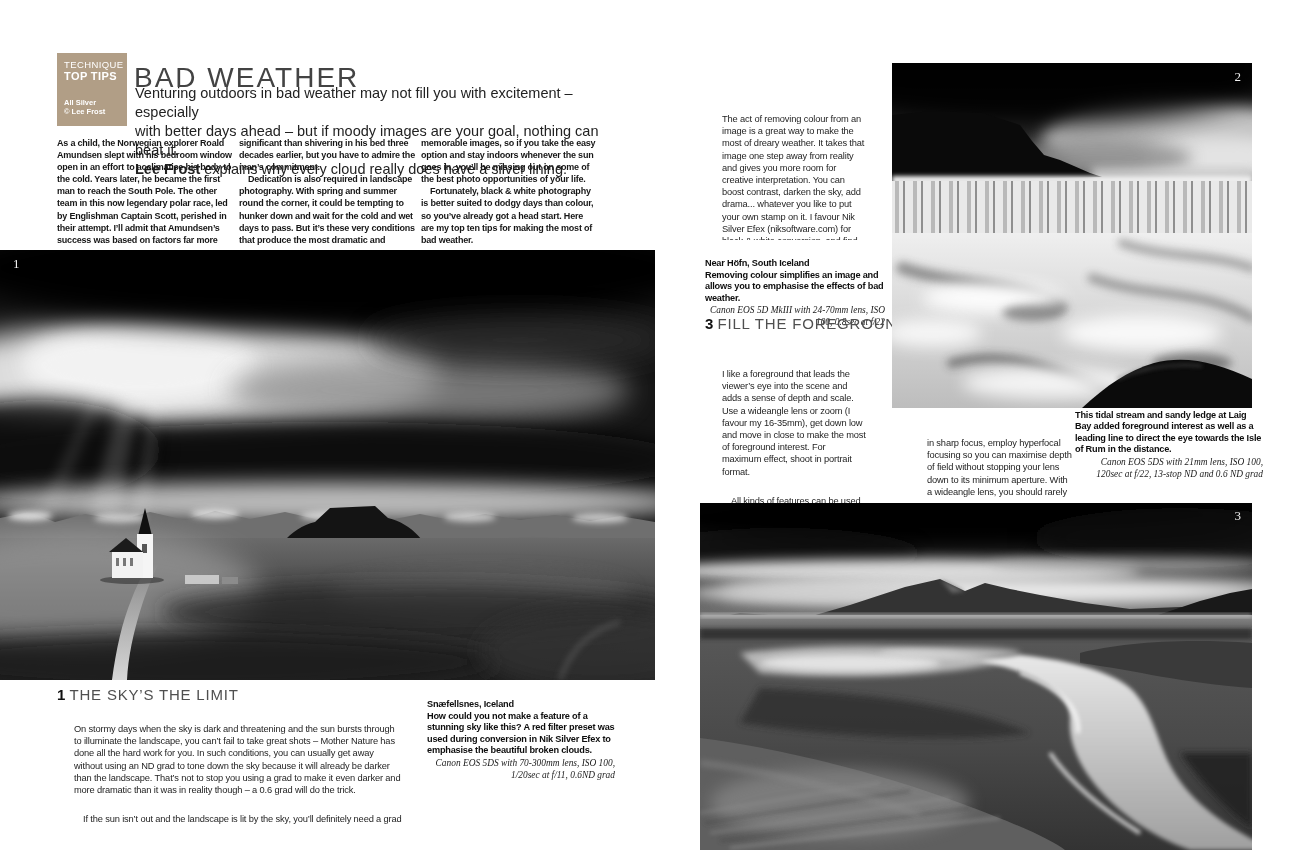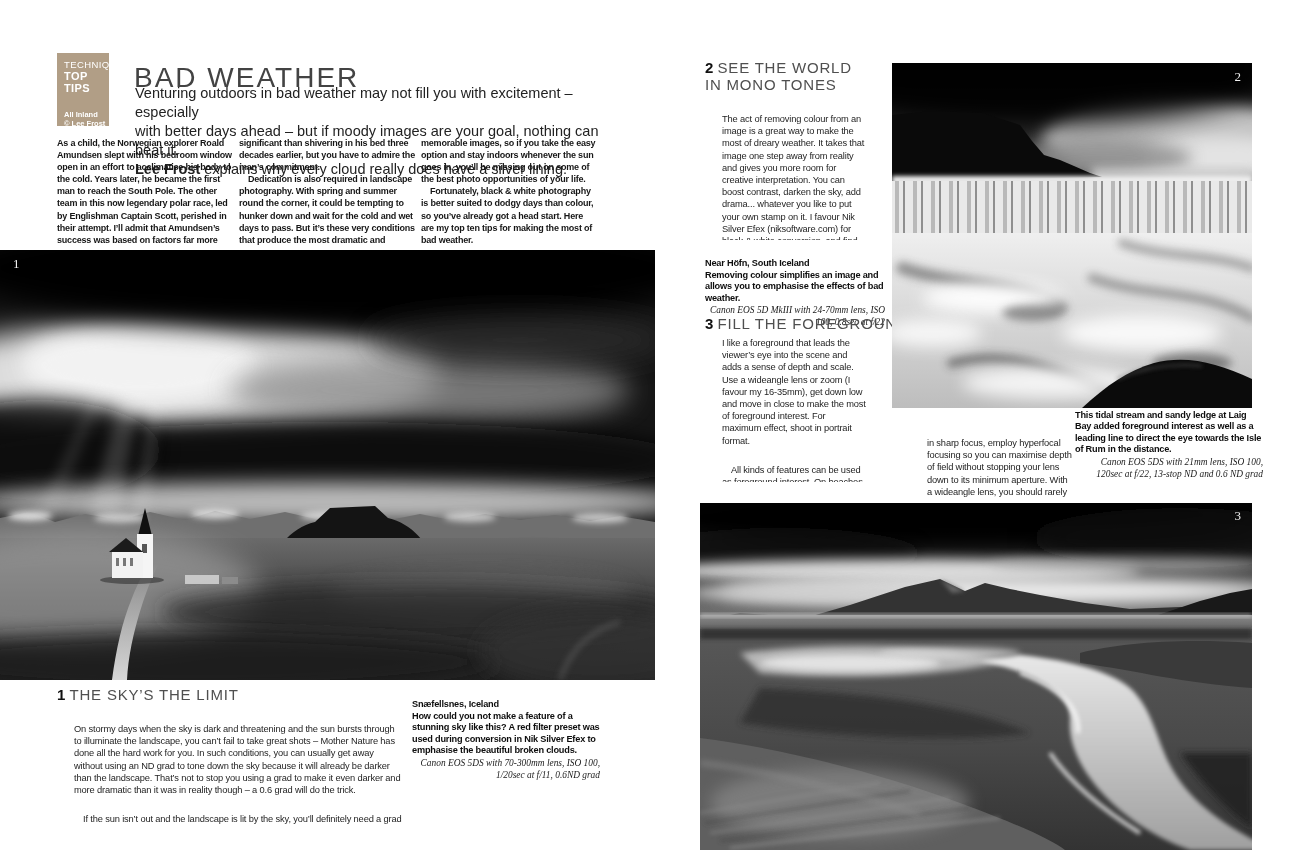--- a/index.html
+++ b/index.html
@@ -1,21 +1,21 @@
 <!DOCTYPE html>
 <html><head>
 <meta charset="utf-8">
 <style>
   html,body{margin:0;padding:0;background:#ffffff;}
   #spread{position:relative;width:1304px;height:850px;background:#ffffff;overflow:hidden;
           font-family:"Liberation Sans",sans-serif;color:#1a1a1a;}
   .abs{position:absolute;}
 
   
-  .badge{background:#b19e86;color:#fff;width:52px;height:73px;padding:6px 2px 4px 7px;box-sizing:border-box;}
+  .badge{background:#b19e86;color:#fff;width:70px;height:73px;padding:6px 2px 4px 7px;box-sizing:border-box;}
   .badge .kicker{font-size:9.5px;letter-spacing:.4px;line-height:11px;}
   .badge .btitle{font-size:11px;font-weight:bold;letter-spacing:.4px;line-height:12px;}
   .badge .credit{font-size:7.5px;font-weight:bold;line-height:9px;margin-top:16px;}
 
   
   .title{font-size:28px;letter-spacing:2px;color:#434343;line-height:28px;font-weight:normal;}
   .intro{font-size:14.5px;line-height:19px;color:#222;}
   .intro b{font-weight:bold;}
 
   
@@ -52,21 +52,21 @@
 </style>
 </head>
 <body>
 
 <div id="spread">
 
   <div class="abs badge" style="left:57px;top:53px;">
     <div class="kicker">TECHNIQUE</div>
     <div class="btitle">TOP TIPS</div>
     <div class="credit">
-      <div>All Inland</div>
+      <div>All Silver</div>
       <div>© Lee Frost</div>
     </div>
   </div>
 
   <div class="abs title" style="left:134px;top:52px;margin-top:12px;">BAD WEATHER</div>
   <div class="abs intro" style="left:135px;top:84px;width:470px;">
     <div>Venturing outdoors in bad weather may not fill you with excitement – especially</div>
     <div>with better days ahead – but if moody images are your goal, nothing can beat it.</div>
     <div><b>Lee Frost</b><span> explains why every cloud really does have a silver lining.</span></div>
   </div>
@@ -156,45 +156,41 @@
 
   <div class="abs tiphead" style="left:57px;top:687px;">
     <span class="num">1</span>
     <span class="words">THE SKY’S THE LIMIT</span>
   </div>
   <div class="abs tipbody" style="left:57px;top:706px;width:362px;height:120px;">
     <p>On stormy days when the sky is dark and threatening and the sun bursts through to illuminate the landscape, you can’t fail to take great shots – Mother Nature has done all the hard work for you. In such conditions, you can usually get away without using an ND grad to tone down the sky because it will already be darker than the landscape. That’s not to stop you using a grad to make it even darker and more dramatic than it was in reality though – a 0.6 grad will do the trick.</p>
     <p class="ind">If the sun isn’t out and the landscape is lit by the sky, you’ll definitely need a grad to ensure the sky doesn’t overexpose, or you can select and darken the sky during post-production. I prefer to use a grad so my shots are finished in-camera – I’d rather be out shooting than chained to a computer.</p>
   </div>
 
-  <div class="abs cap" style="left:412px;top:699px;width:188px;">
+  <div class="abs cap" style="left:427px;top:699px;width:188px;">
     <div class="cap-title">Snæfellsnes, Iceland</div>
     <p class="cap-body">How could you not make a feature of a stunning sky like this? A red filter preset was used during conversion in Nik Silver Efex to emphasise the beautiful broken clouds.</p>
     <p class="cap-tech">Canon EOS 5DS with 70-300mm lens, ISO 100, 1/20sec at f/11, 0.6ND grad</p>
   </div>
 
-  <div class="abs tiphead" style="left:705px;top:60px;white-space:normal;width:190px;">
-    <div><span class="num">2</span> <span class="words">SEE THE WORLD</span></div>
-    <div class="words">IN MONO TONES</div>
-  </div>
   <div class="abs tipbody" style="left:705px;top:96px;width:178px;height:144px;">
     <p>The act of removing colour from an image is a great way to make the most of dreary weather. It takes that image one step away from reality and gives you more room for creative interpretation. You can boost contrast, darken the sky, add drama... whatever you like to put your own stamp on it. I favour Nik Silver Efex (niksoftware.com) for black &amp; white conversion, and find the High Structure preset to be very effective for bad-weather shots.</p>
   </div>
 
   <div class="abs cap" style="left:705px;top:247px;width:180px;margin-top:11px;">
     <div class="cap-title">Near Höfn, South Iceland</div>
     <p class="cap-body">Removing colour simplifies an image and allows you to emphasise the effects of bad weather.</p>
     <p class="cap-tech">Canon EOS 5D MkIII with 24-70mm lens, ISO 100, 0.8sec at f/22</p>
   </div>
 
   <div class="abs tiphead" style="left:705px;top:316px;">
     <span class="num">3</span>
     <span class="words">FILL THE FOREGROUND</span>
   </div>
-  <div class="abs tipbody" style="left:705px;top:320px;width:178px;height:162px;">
+  <div class="abs tipbody" style="left:705px;top:351px;width:178px;height:162px;">
     <p>I like a foreground that leads the viewer’s eye into the scene and adds a sense of depth and scale. Use a wideangle lens or zoom (I favour my 16-35mm), get down low and move in close to make the most of foreground interest. For maximum effect, shoot in portrait format.</p>
     <p class="ind">All kinds of features can be used as foreground interest. On beaches there are rocky outcrops, shallow pools, upturned boats, sand ripples, outflow streams, pieces of driftwood and battered groynes. Inland, use walls, paths, streams and boulders.</p>
     <p class="ind">To ensure you record the whole scene</p>
   </div>
   <div class="abs tipbody" style="left:910px;top:420px;width:180px;height:78px;">
     <p>in sharp focus, employ hyperfocal focusing so you can maximise depth of field without stopping your lens down to its minimum aperture. With a wideangle lens, you should rarely need to stop down beyond f/11 if you focus on the hyperfocal distance.</p>
   </div>
 
   <div class="abs cap" style="left:1075px;top:398px;width:188px;">
     <div class="cap-title">Isle of Eigg, Scotland</div>

